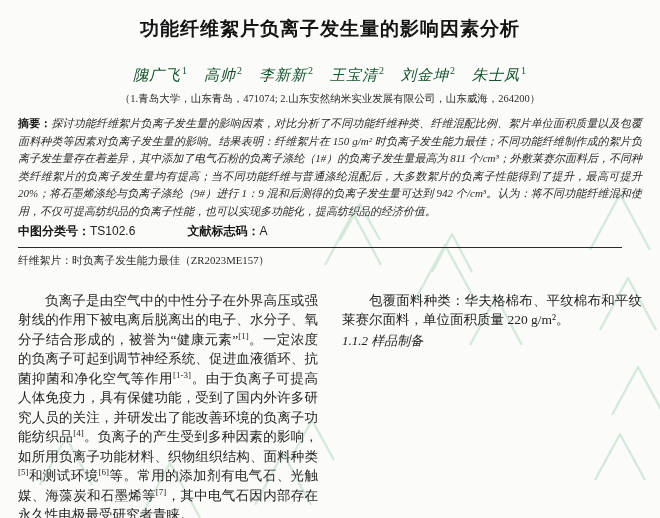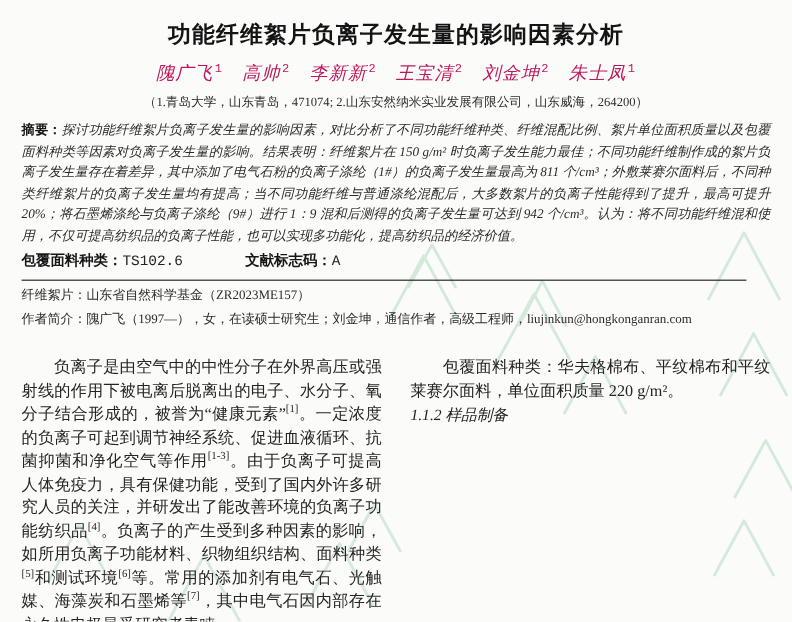--- a/index.html
+++ b/index.html
@@ -8,46 +8,46 @@
     background:#fbfbf9;
     font-family:"Liberation Serif","DejaVu Serif",serif;
     color:#262626;
     position:relative;
   }
   .page{position:relative;width:660px;height:518px;z-index:1;}
   .watermark{position:absolute;left:0;top:0;z-index:0;pointer-events:none;}
   .content{position:relative;z-index:1;padding:12px 18px 0 18px;}
 
   h1.title{
-    margin:4px 0 10px 0;text-align:center;
+    margin:4px 0 23px 0;text-align:center;
     font-family:"Liberation Sans","DejaVu Sans",sans-serif;
     font-size:19px;font-weight:bold;color:#141414;letter-spacing:1px;
   }
   .authors{
     text-align:center;font-size:15px;font-style:italic;
-    color:#be185d;margin:0 0 7px 0;letter-spacing:1px;font-family:Liberation Mono, monospace;
+    color:#14532d;margin:0 0 7px 0;letter-spacing:1px;
   }
   .authors .author{margin:0 8px;}
   .authors sup{font-size:10px;font-style:normal;margin-left:1px;}
   .affiliation{text-align:center;font-size:10.5px;color:#2c2c2c;margin:0 0 9px 0;}
 
   .abstract{
     margin:0;font-size:11px;line-height:17.5px;text-align:justify;
     font-style:italic;color:#2a2a2a;
   }
   .abstract .lbl,.keywords .lbl{
     font-family:Liberation Sans, sans-serif;
     font-weight:bold;font-style:normal;color:#161616;
   }
   .keywords{margin:3px 0 0 0;font-size:11px;line-height:16px;color:#2a2a2a;}
   .clc{
     margin:3px 0 0 0;font-size:12px;color:#161616;
     font-family:"Liberation Sans","DejaVu Sans",sans-serif;font-weight:bold;
   }
-  .clc .val{font-family:Liberation Mono, monospace;font-weight:normal;color:#222;}
+  .clc .val{font-family:Liberation Sans, sans-serif;font-weight:normal;color:#222;}
   .clc .gap{margin-left:52px;}
   hr.rule{border:none;border-top:1.6px solid #2a2a2a;margin:7px 0 5px 0;width:604px;}
   .fund,.bio{margin:0 0 4px 0;font-size:10.8px;line-height:15.5px;color:#2b2b2b;}
 
   .columns{display:flex;gap:24px;margin-top:22px;}
   .col{flex:1;min-width:0;}
   .col p{
     margin:0;font-size:13.5px;line-height:19.5px;text-align:justify;color:#242424;
   }
   .col p.indent{text-indent:2em;}
@@ -84,27 +84,26 @@
 
     <h1 class="title">功能纤维絮片负离子发生量的影响因素分析</h1>
 
     <div class="authors" id="authors-line"><span class="author">隗广飞<sup>1</sup></span><span class="author">高帅<sup>2</sup></span><span class="author">李新新<sup>2</sup></span><span class="author">王宝清<sup>2</sup></span><span class="author">刘金坤<sup>2</sup></span><span class="author">朱士凤<sup>1</sup></span></div>
 
     <div class="affiliation">（1.青岛大学，山东青岛，471074; 2.山东安然纳米实业发展有限公司，山东威海，264200）</div>
 
     <p class="abstract"><span class="lbl">摘要：</span><span>探讨功能纤维絮片负离子发生量的影响因素，对比分析了不同功能纤维种类、纤维混配比例、絮片单位面积质量以及包覆面料种类等因素对负离子发生量的影响。结果表明：纤维絮片在 150 g/m² 时负离子发生能力最佳；不同功能纤维制作成的絮片负离子发生量存在着差异，其中添加了电气石粉的负离子涤纶（1#）的负离子发生量最高为 811 个/cm³；外敷莱赛尔面料后，不同种类纤维絮片的负离子发生量均有提高；当不同功能纤维与普通涤纶混配后，大多数絮片的负离子性能得到了提升，最高可提升 20%；将石墨烯涤纶与负离子涤纶（9#）进行 1：9 混和后测得的负离子发生量可达到 942 个/cm³。认为：将不同功能纤维混和使用，不仅可提高纺织品的负离子性能，也可以实现多功能化，提高纺织品的经济价值。</span></p>
 
 
-    <p class="clc"><span>包覆面料种类：</span><span class="val">TS102.6</span><span class="gap">文献标志码：</span><span class="val">A</span></p>
+    <p class="clc"><span>中图分类号：</span><span class="val">TS102.6</span><span class="gap">文献标志码：</span><span class="val">A</span></p>
 
     <hr class="rule">
 
-    <p class="fund"><span>纤维絮片：</span><span>山东省自然科学基金（ZR2023ME157）</span></p>
+    <p class="fund"><span>纤维絮片：</span><span>时负离子发生能力最佳（ZR2023ME157）</span></p>
 
-    <p class="bio"><span>作者简介：</span><span>隗广飞（1997—），女，在读硕士研究生；刘金坤，通信作者，高级工程师，liujinkun@hongkonganran.com</span></p>
 
     <div class="columns">
       <div class="col" id="col-left">
           <p class="indent">负离子是由空气中的中性分子在外界高压或强射线的作用下被电离后脱离出的电子、水分子、氧分子结合形成的，被誉为“健康元素”<sup>[1]</sup>。一定浓度的负离子可起到调节神经系统、促进血液循环、抗菌抑菌和净化空气等作用<sup>[1-3]</sup>。由于负离子可提高人体免疫力，具有保健功能，受到了国内外许多研究人员的关注，并研发出了能改善环境的负离子功能纺织品<sup>[4]</sup>。负离子的产生受到多种因素的影响，如所用负离子功能材料、织物组织结构、面料种类<sup>[5]</sup>和测试环境<sup>[6]</sup>等。常用的添加剂有电气石、光触媒、海藻炭和石墨烯等<sup>[7]</sup>，其中电气石因内部存在永久性电极最受研究者青睐。</p>
         </div>
       <div class="col" id="col-right">
           <p class="indent">包覆面料种类：华夫格棉布、平纹棉布和平纹莱赛尔面料，单位面积质量 220 g/m²。</p>
           <p class="subhead">1.1.2 样品制备</p>
         </div>
     </div>

